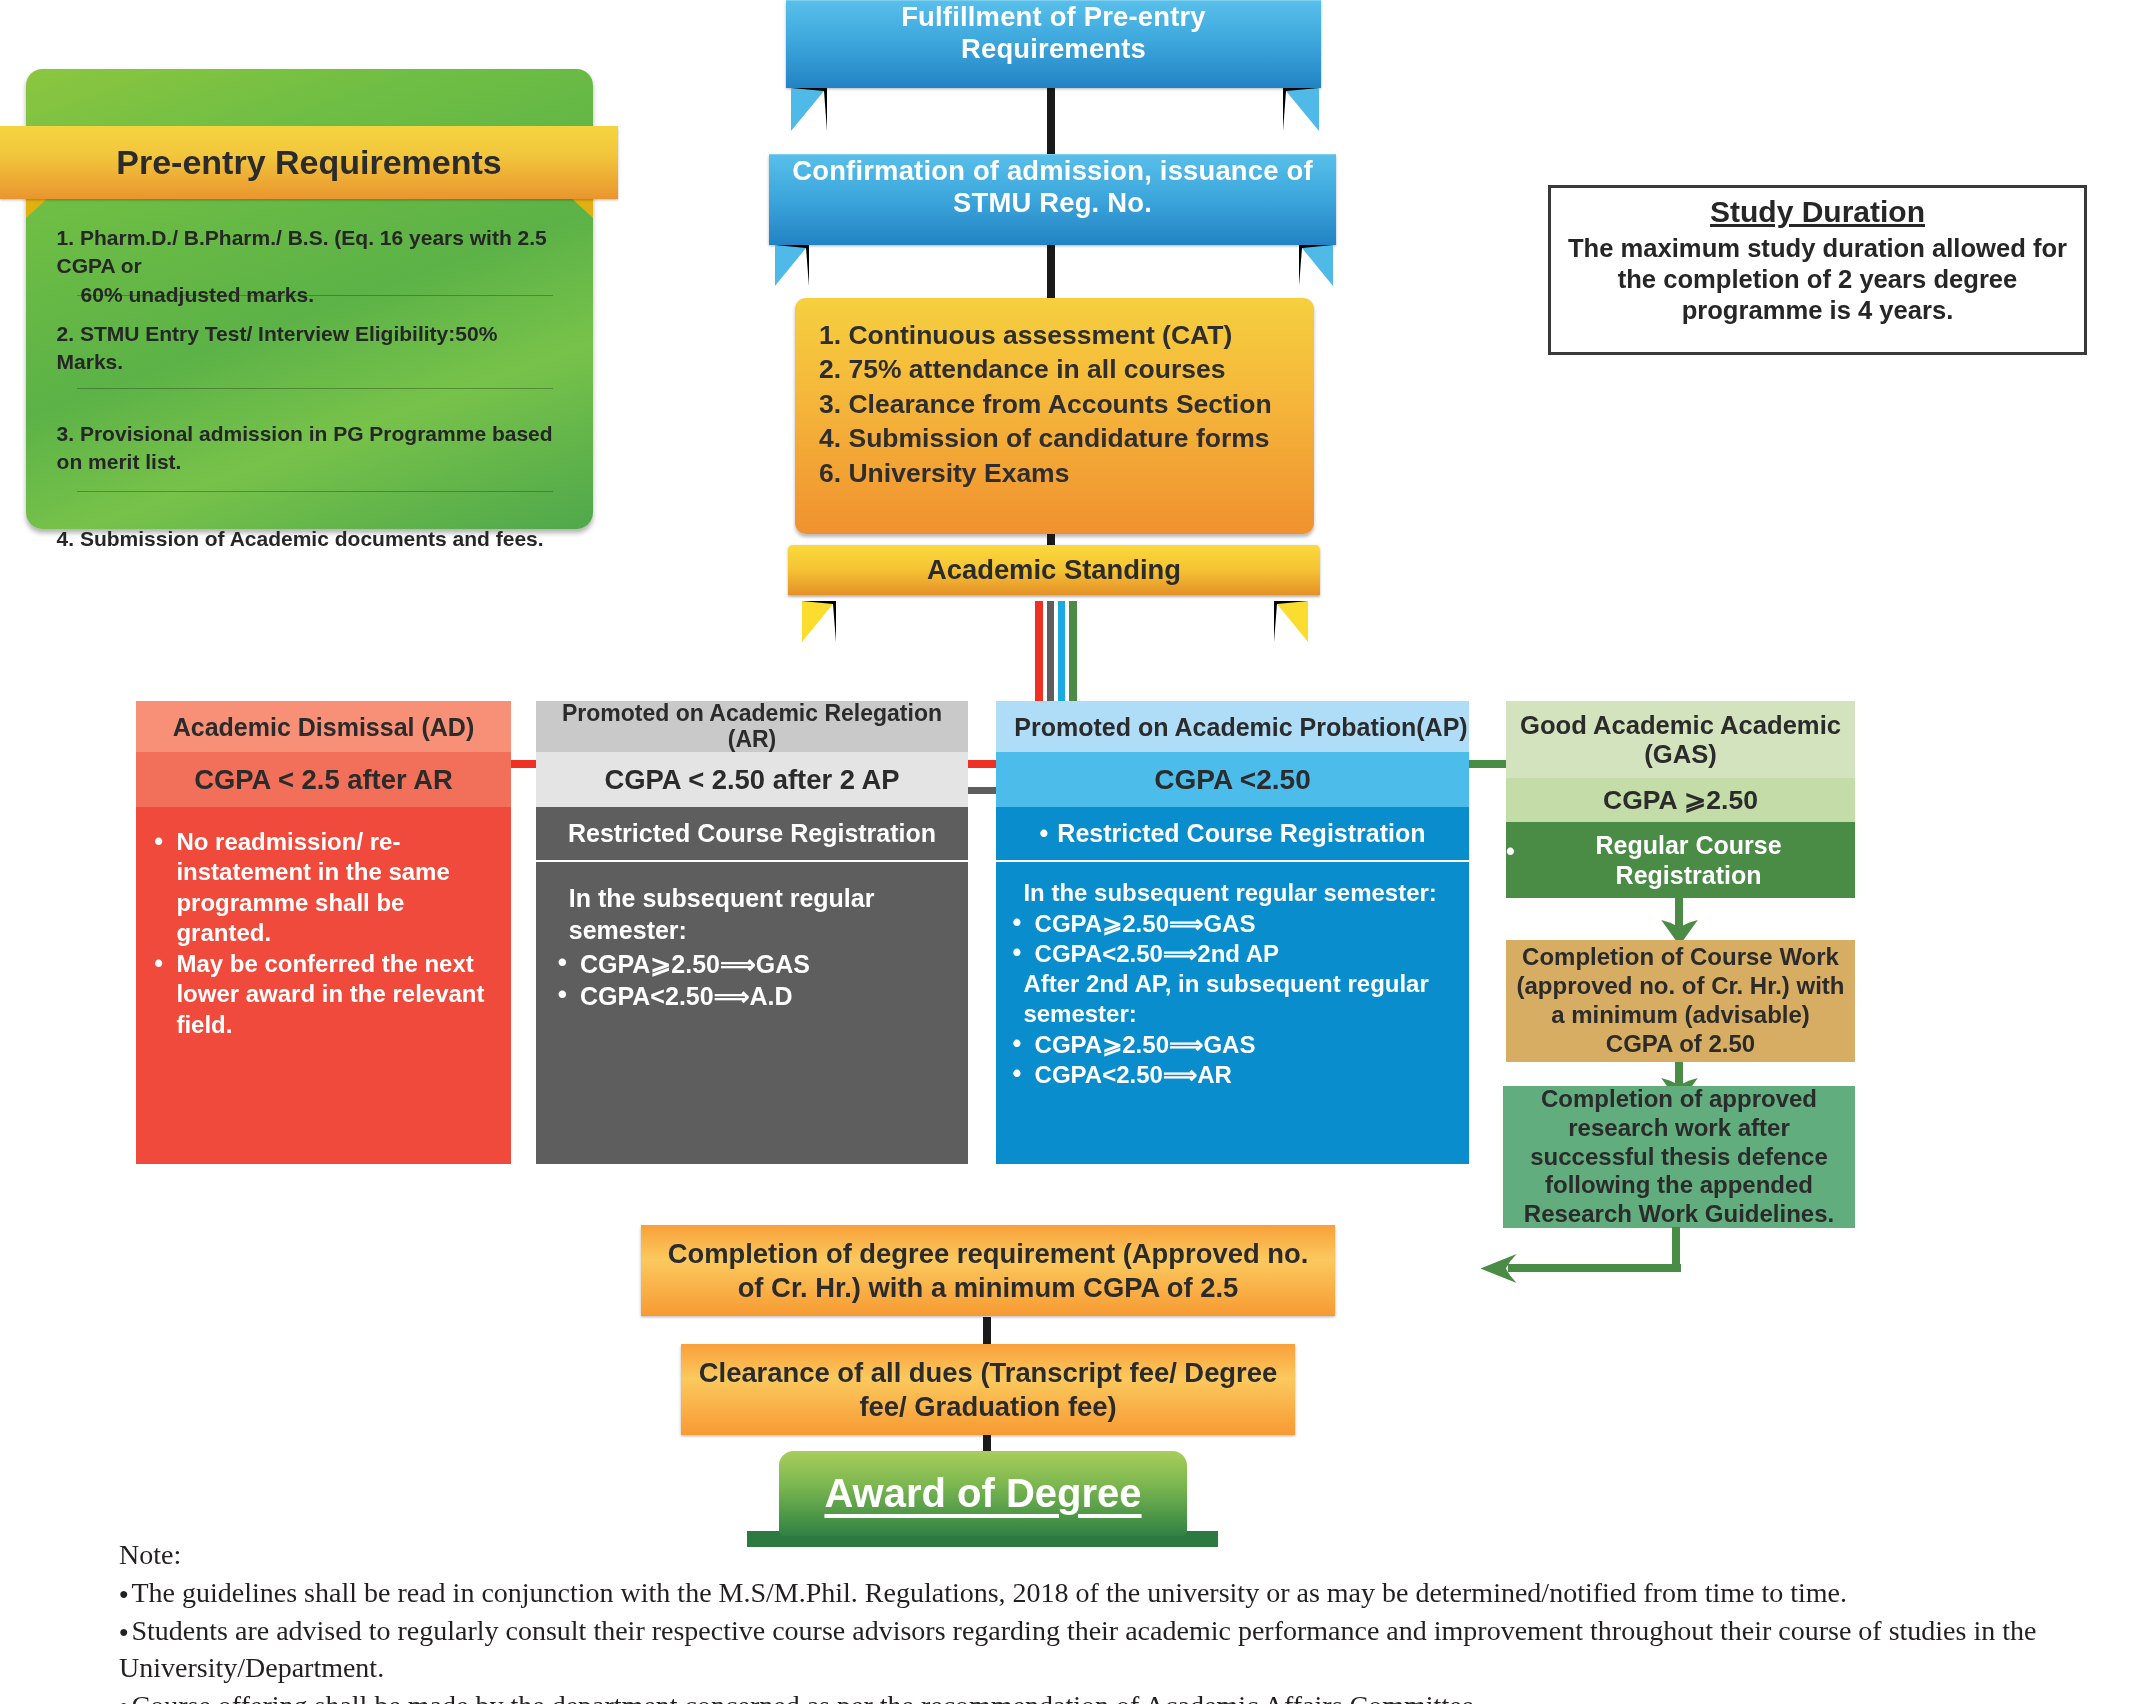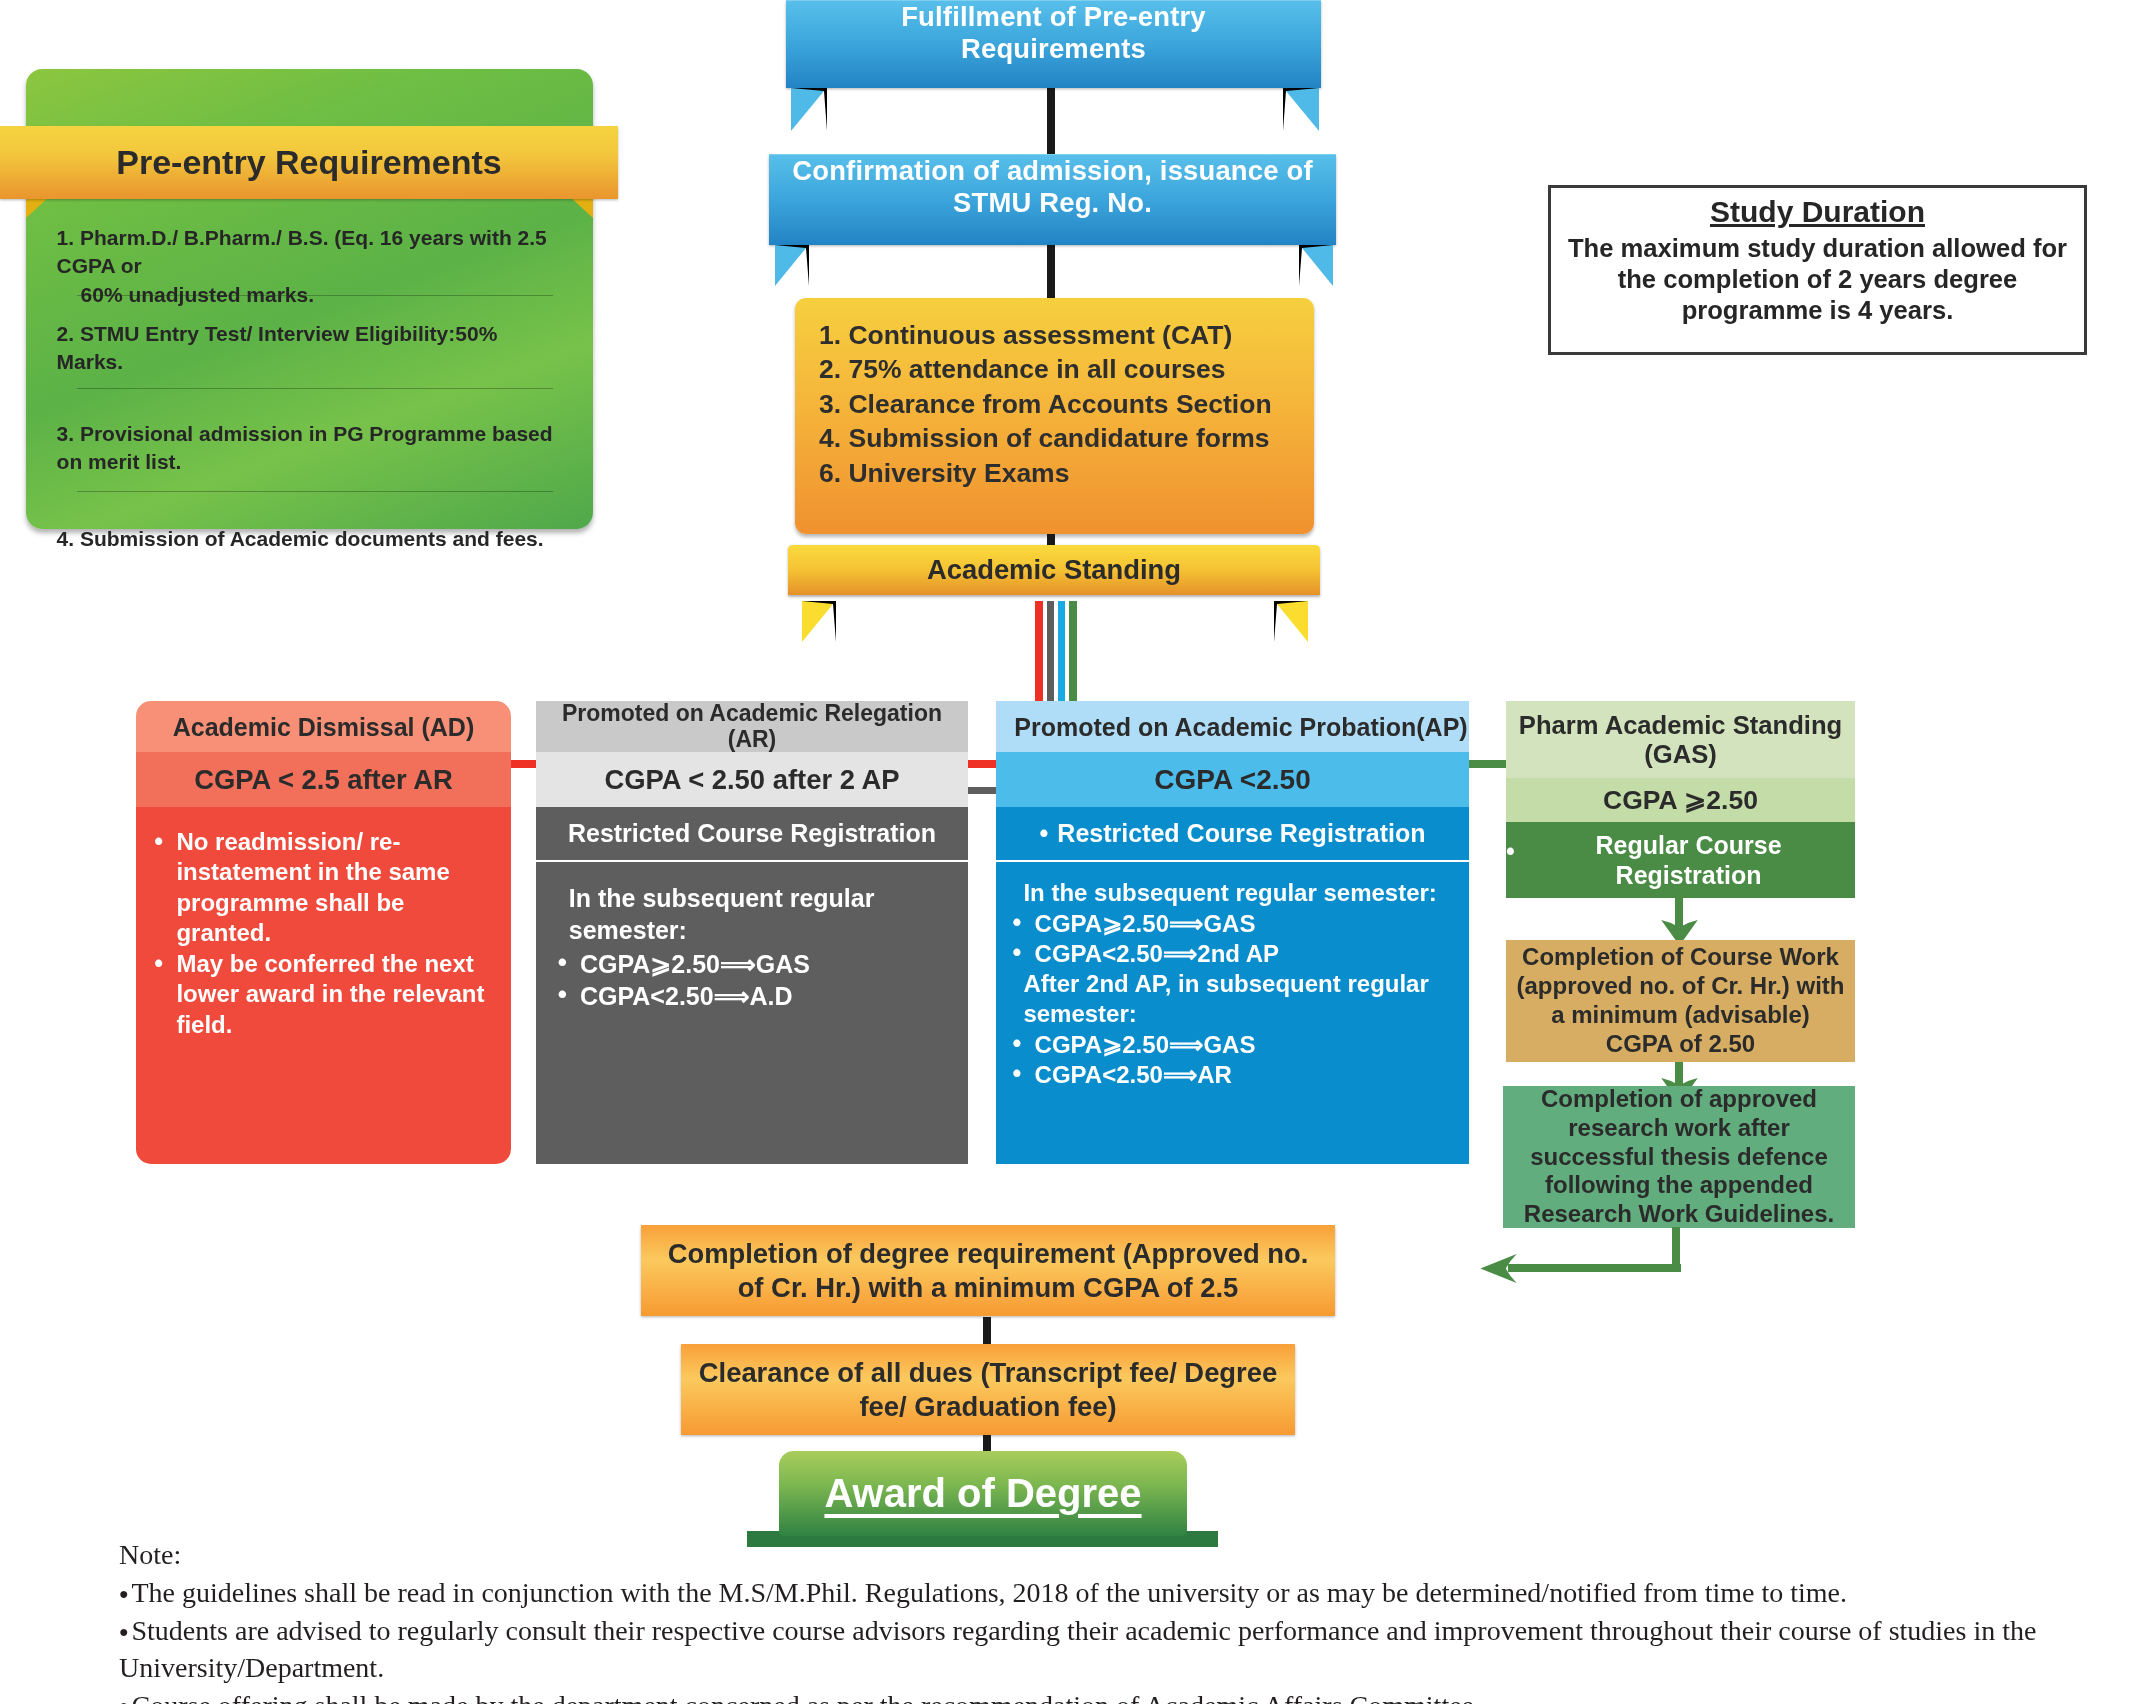--- a/index.html
+++ b/index.html
@@ -161,21 +161,21 @@
 
 <div class="ln" style="left:1069px;top:601px;width:8.2px;height:161px;background:#4a8b45;"></div>
 <div class="ln" style="left:1069px;top:760px;width:604px;height:8.2px;background:#4a8b45;"></div>
 <div class="ln" style="left:1665px;top:760px;width:8.2px;height:123px;background:#4a8b45;"></div>
 
 <div class="abs study" style="left:1548px;top:185px;width:539px;height:170px;">
   <div class="ttl">Study Duration</div>
   <div class="bdy">The maximum study duration allowed for the completion of 2 years degree programme is 4 years.</div>
 </div>
 
-<div class="abs col" style="left:136px;top:701px;width:375px;height:463px;border-radius:15px;">
+<div class="abs col" style="left:136px;top:701px;width:375px;height:463px;">
   <div class="h1" style="height:51px;background:#f79077;font-size:25px;">
     <span>Academic Dismissal (AD)</span>
   </div>
   <div class="h2" style="height:55px;background:#f2705a;font-size:27.4px;">
     <span>CGPA &lt; 2.5 after AR</span>
   </div>
   <div class="body" style="height:357px;background:#ef4a3b;padding:20px 18.3px 0 16.4px;font-size:24px;line-height:1.27;">
     <ul class="bl">
       <li>No readmission/ re-instatement in the same programme shall be granted.</li>
       <li>May be conferred the next lower award in the relevant field.</li>
@@ -222,21 +222,21 @@
     <div style="padding-left:12.8px;">After 2nd AP, in subsequent regular semester:</div>
     <ul class="bl">
       <li>CGPA⩾2.50⟹GAS</li>
       <li>CGPA&lt;2.50⟹AR</li>
     </ul>
   </div>
 </div>
 
 <div class="abs col" style="left:1506px;top:701px;width:349px;height:197px;">
   <div class="h1" style="height:77px;background:#d3e3bd;font-size:25.6px;">
-    <span>Pharm Academic Standing (GAS)</span>
+    <span>Good Academic Academic (GAS)</span>
   </div>
   <div class="h2" style="height:44px;background:#c3dca8;font-size:26.5px;">
     <span>CGPA ⩾2.50</span>
   </div>
   <div class="sub" style="height:77px;background:#4a8b45;font-size:25px;line-height:1.18;">
     <span style="margin-right:7.3px;align-self:flex-start;margin-top:14.6px;">•</span>
     <span style="text-align:center;">Regular Course Registration</span>
   </div>
 </div>
 

